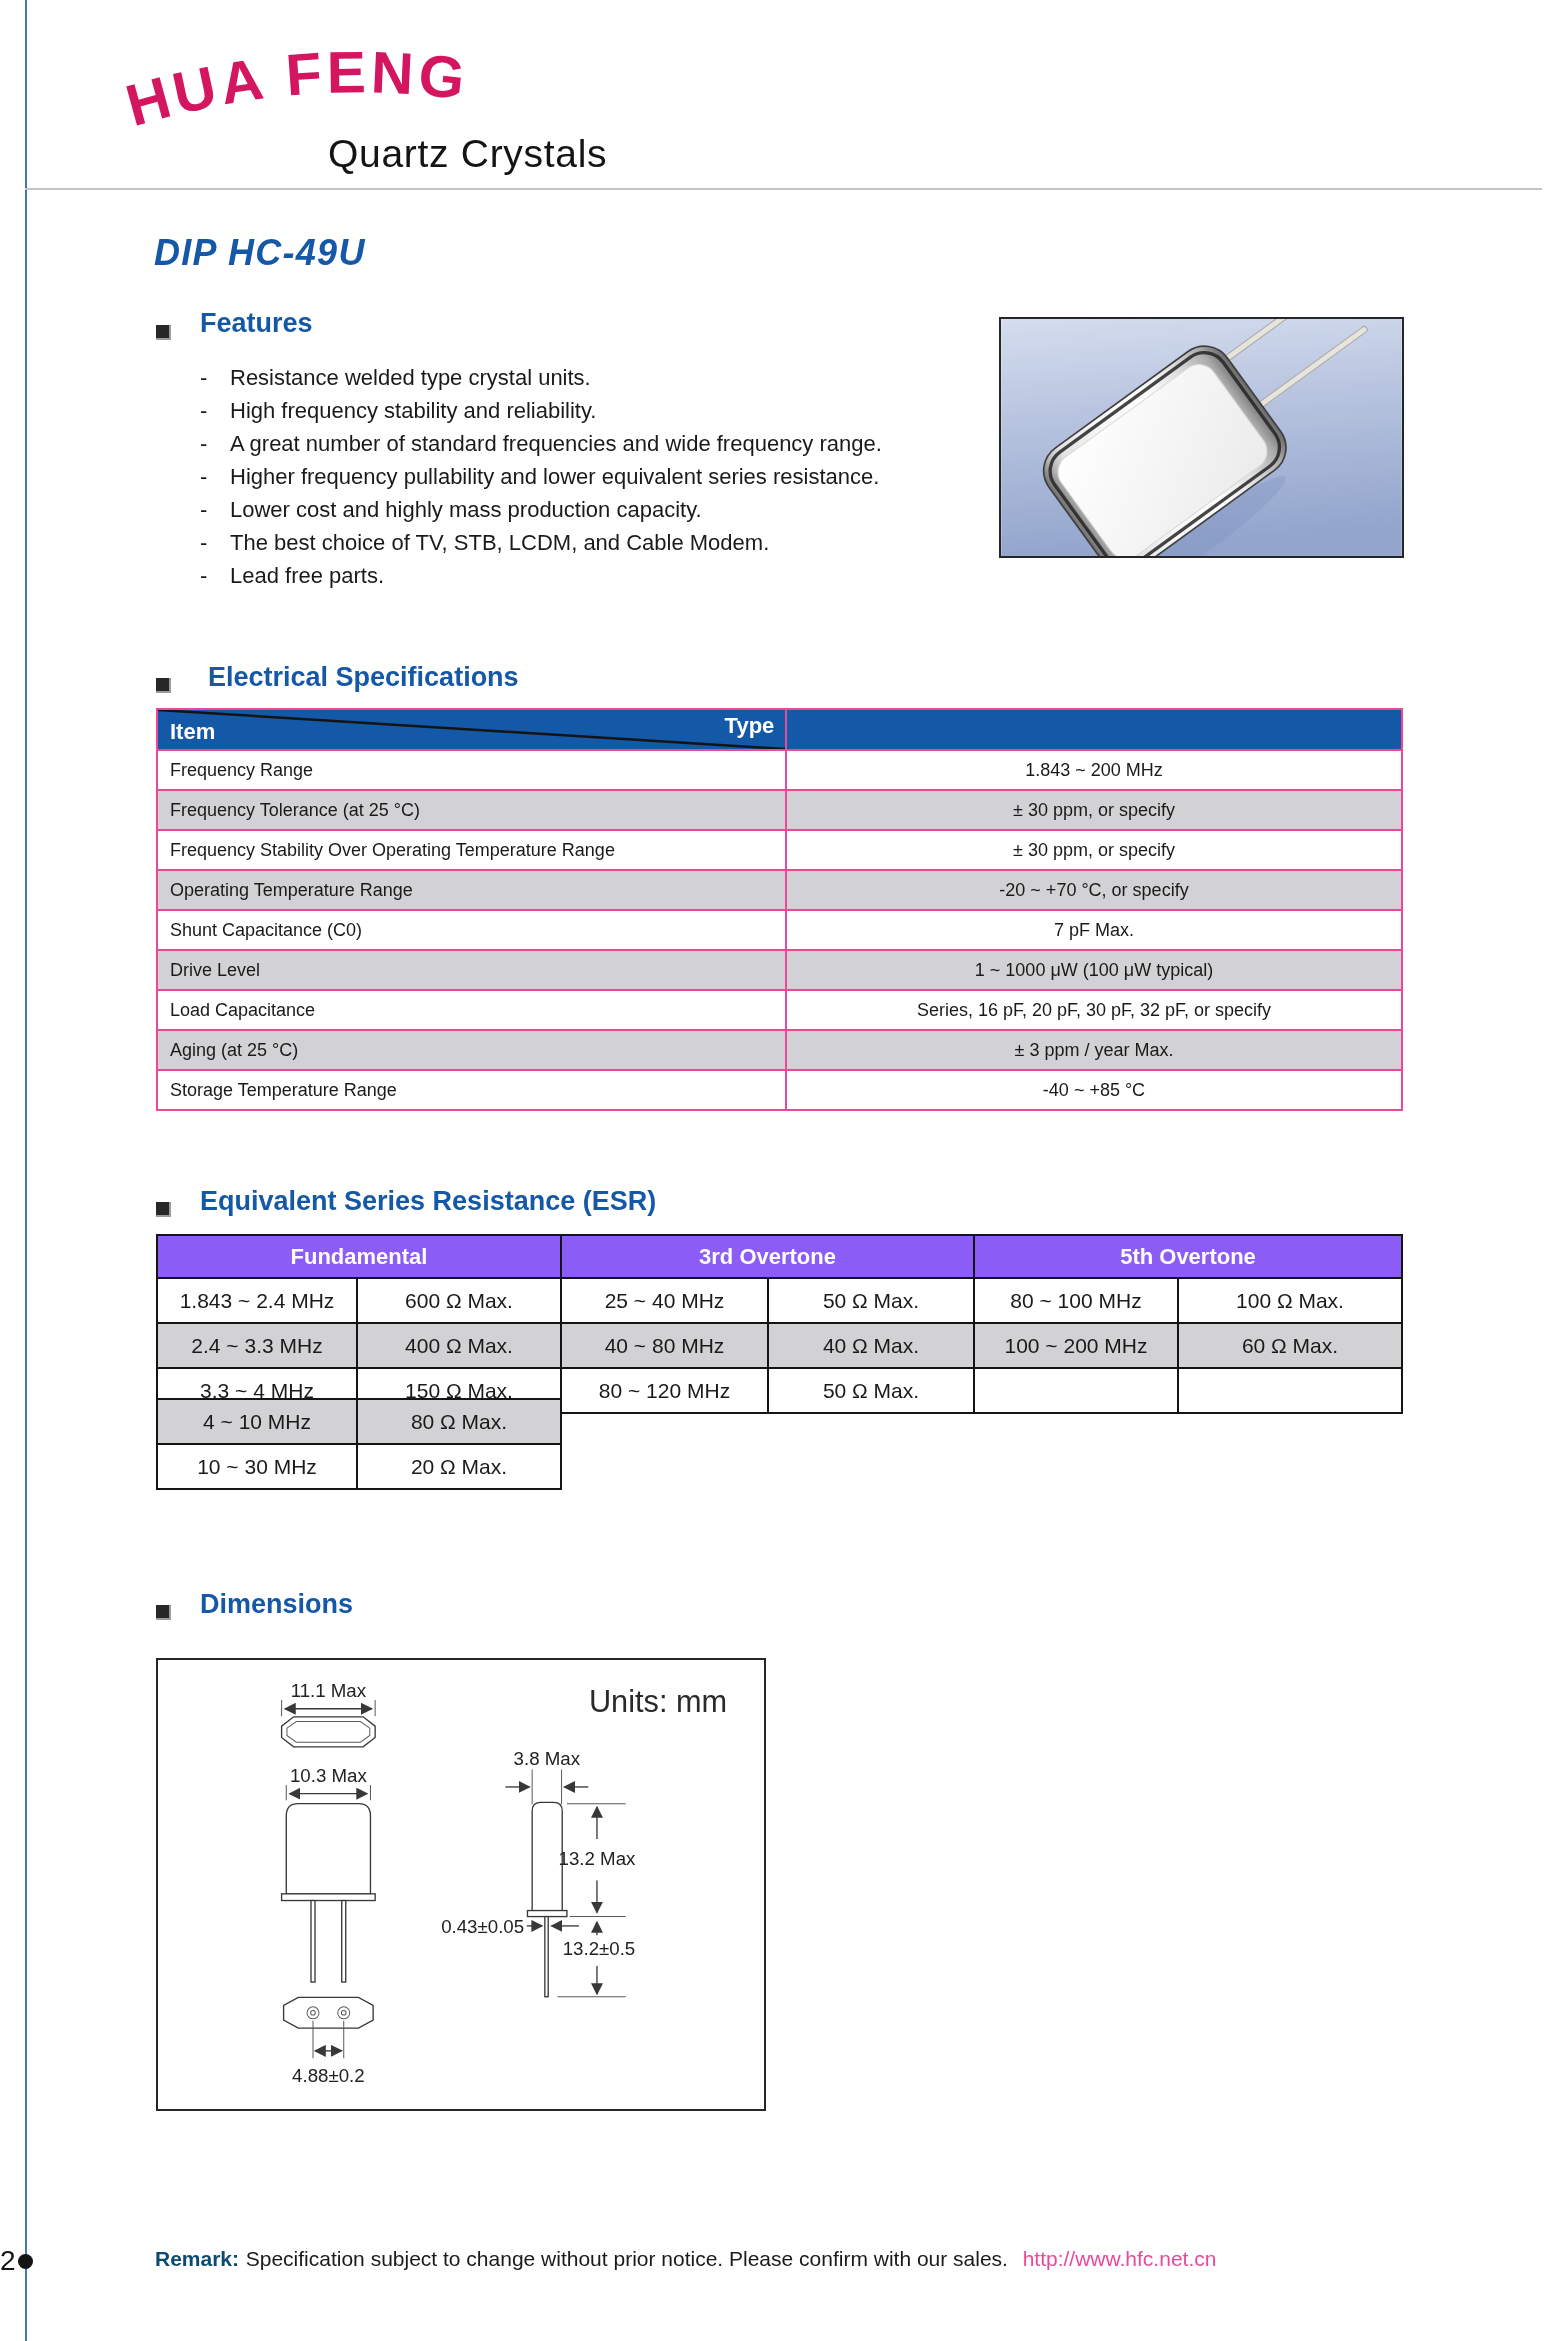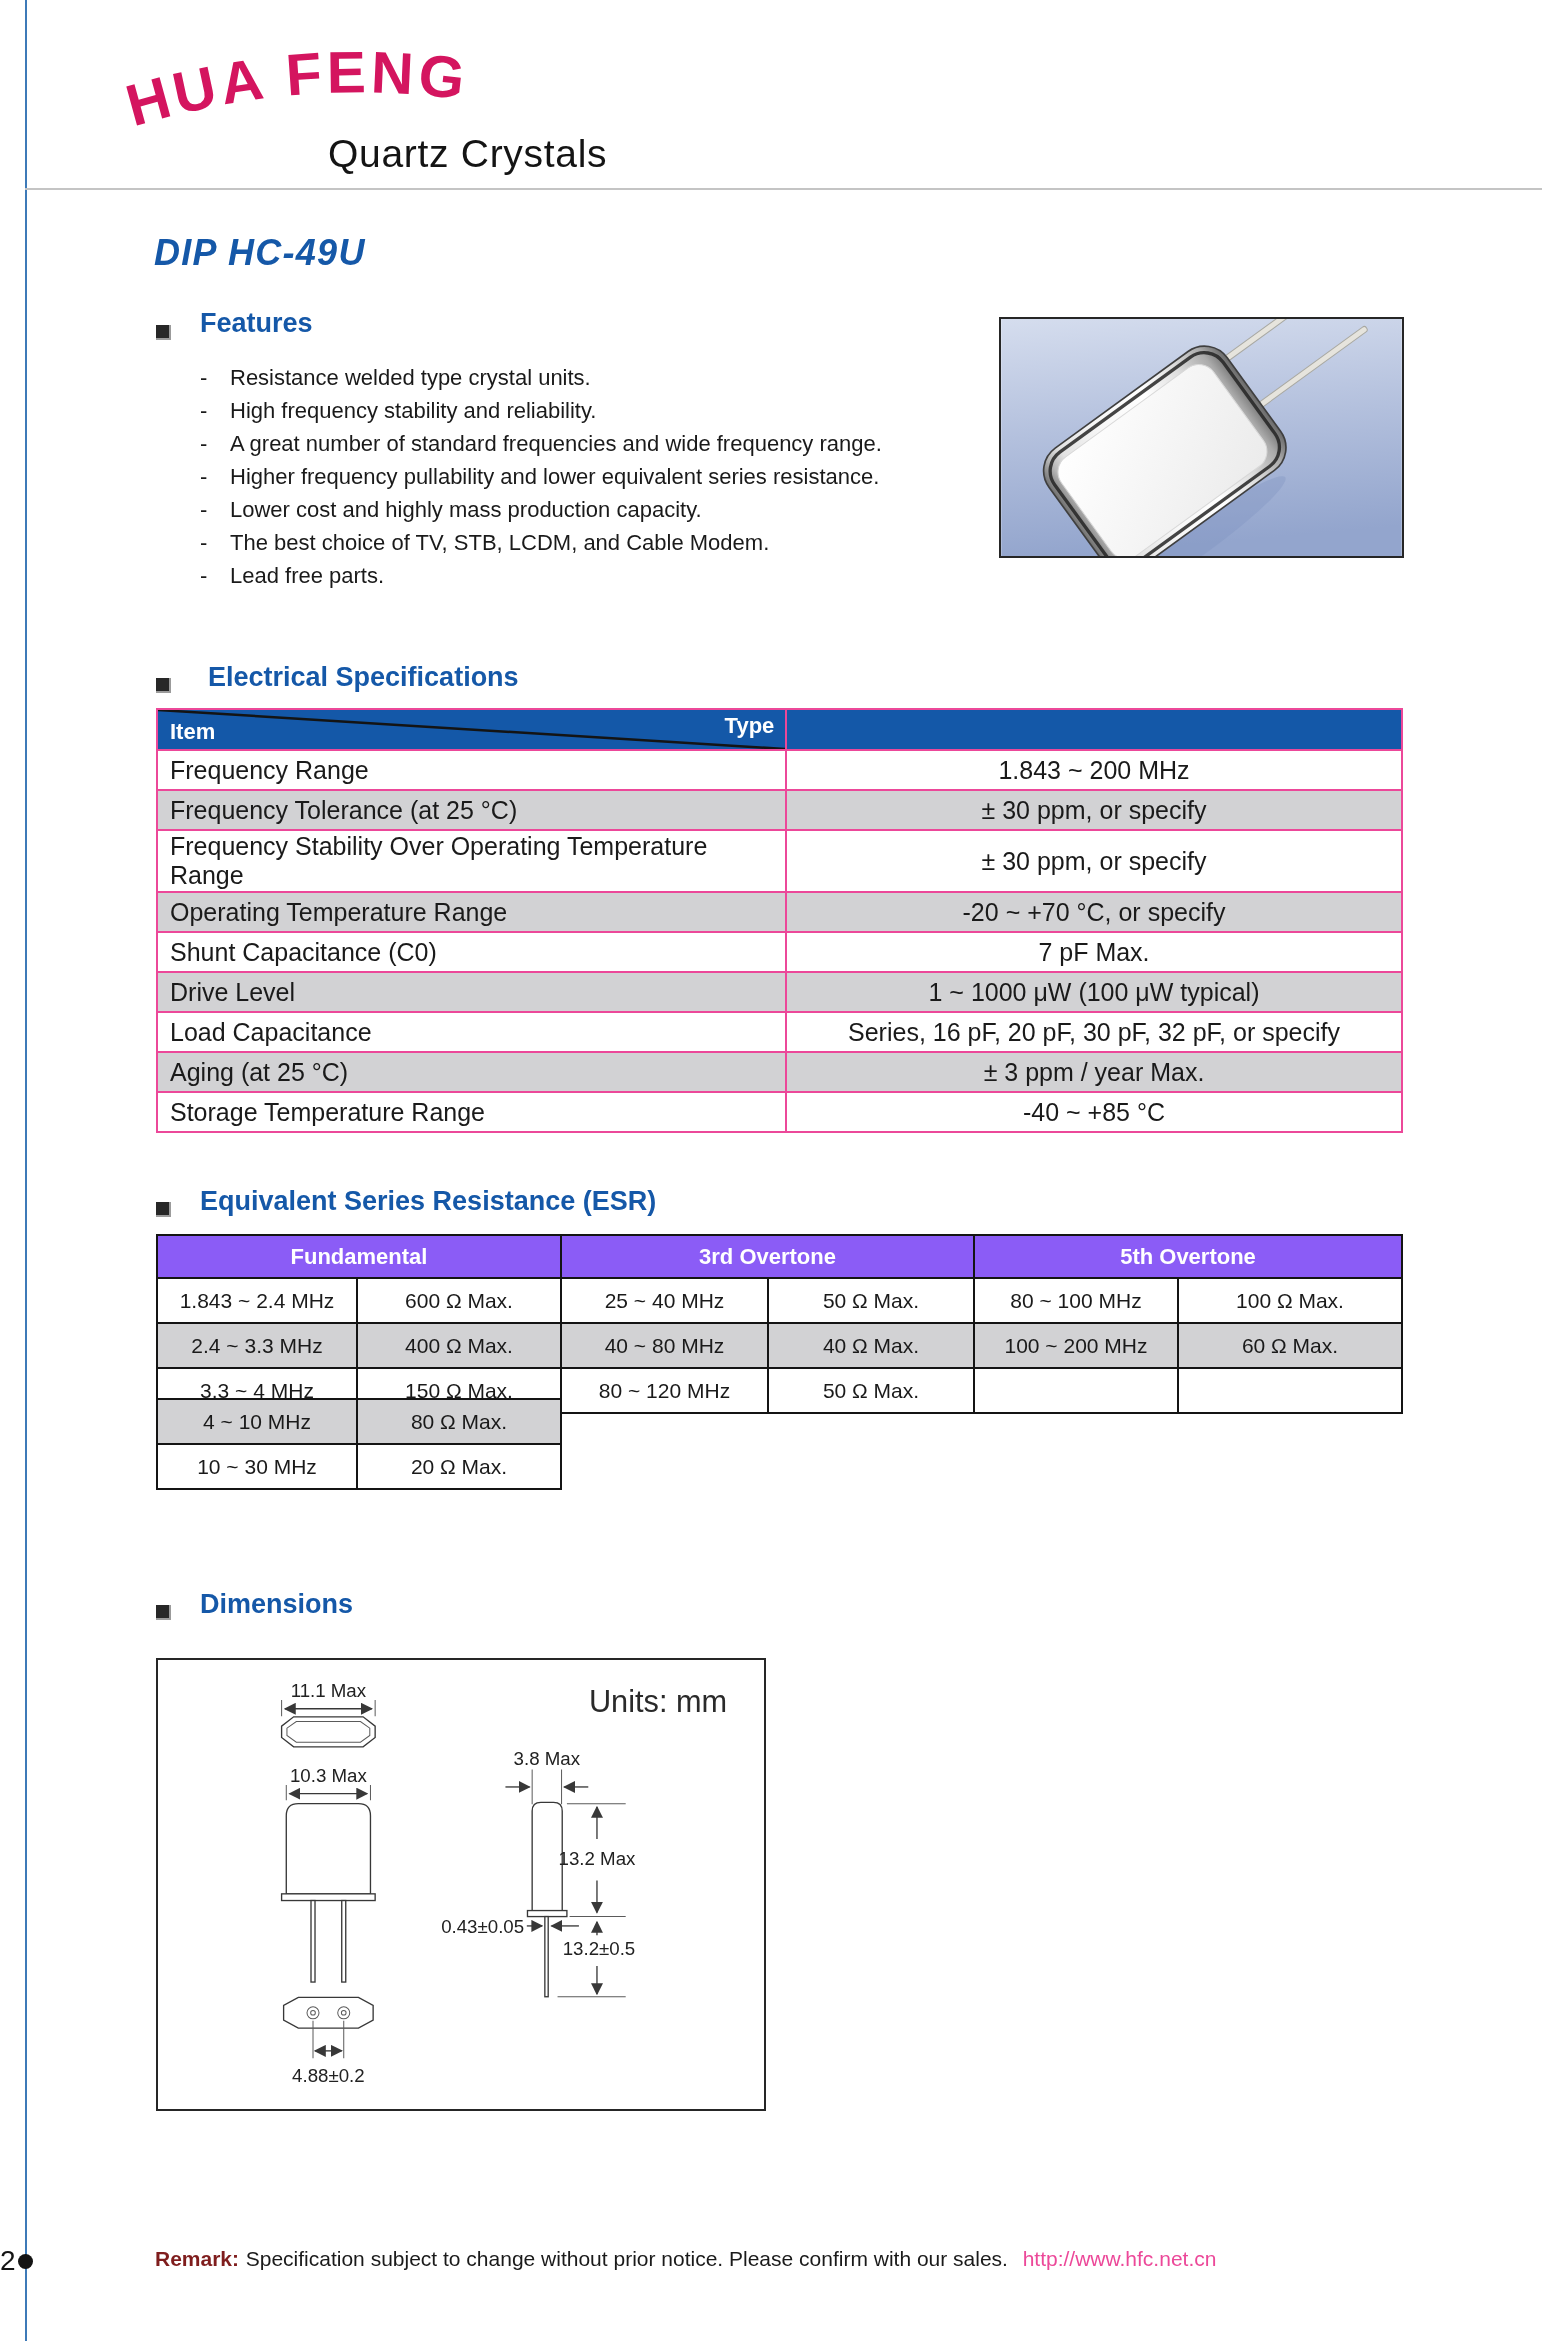--- a/index.html
+++ b/index.html
@@ -29,21 +29,21 @@
 
   
   table{border-collapse:collapse;table-layout:fixed;}
   .spec-table{left:156px;top:708px;width:1244px;border:2.7px solid #141414;}
   .spec-table th,.spec-table td{border:2px solid #ec4899;overflow:hidden;}
   .spec-head{background:#1458a8;height:37px;position:relative;}
   .spec-head .lbl{position:absolute;color:#ffffff;font-size:22px;font-weight:bold;}
   .spec-head .lbl-item{left:12px;bottom:4px;}
   .spec-head .lbl-type{right:10.7px;top:2.7px;}
   .spec-head-empty{background:#1458a8;}
-  .spec-table td{height:36px;font-size:25px;}
+  .spec-table td{height:36px;font-size:18px;}
   .spec-table td.lab{padding-left:12px;text-align:left;}
   .spec-table td.val{text-align:center;}
   tr.gray td{background:#d2d2d4;}
 
   .esr-table{left:156px;top:1234px;width:1244px;border:2.7px solid #141414;}
   .esr-table th,.esr-table td{border:2px solid #141414;}
   .esr-table th{background:#8b5cf6;color:#ffffff;font-size:22px;font-weight:bold;height:39px;text-align:center;}
   .esr-table td{height:41px;font-size:21px;text-align:center;}
   .esr-cont{left:156px;top:1398px;width:406px;border:2.7px solid #141414;border-top:none;}
   .esr-cont td{border:2px solid #141414;height:41px;font-size:21px;text-align:center;}
@@ -54,21 +54,21 @@
   .dim-label{font-size:28px;fill:#222222;}
   .units-label{font-size:46px;fill:#2a2a2a;}
   .dline{stroke:#383838;stroke-width:2;fill:none;}
   .dfill{stroke:#383838;stroke-width:2;fill:#ffffff;}
   .thin{stroke:#5a5a5a;stroke-width:1.5;fill:none;}
 
   
   .page-num{left:0px;top:2245px;font-size:28px;color:#141414;}
   .page-dot{left:18px;top:2254px;width:15.4px;height:15.4px;border-radius:50%;background:#141414;}
   .footer-line{left:155px;top:2247px;font-size:21px;white-space:nowrap;}
-  .remark-label{color:#7f1d1d;font-weight:bold;margin-right:6.7px;}
+  .remark-label{color:#0c4a6e;font-weight:bold;margin-right:6.7px;}
   .footer-url{color:#ec4899;margin-left:14.7px;text-decoration:none;}
 </style>
 </head>
 <body>
 
 <div class="page">
 
   <div class="abs left-rule"></div>
 
   <svg class="abs logo-svg" viewBox="0 0 640 178">

